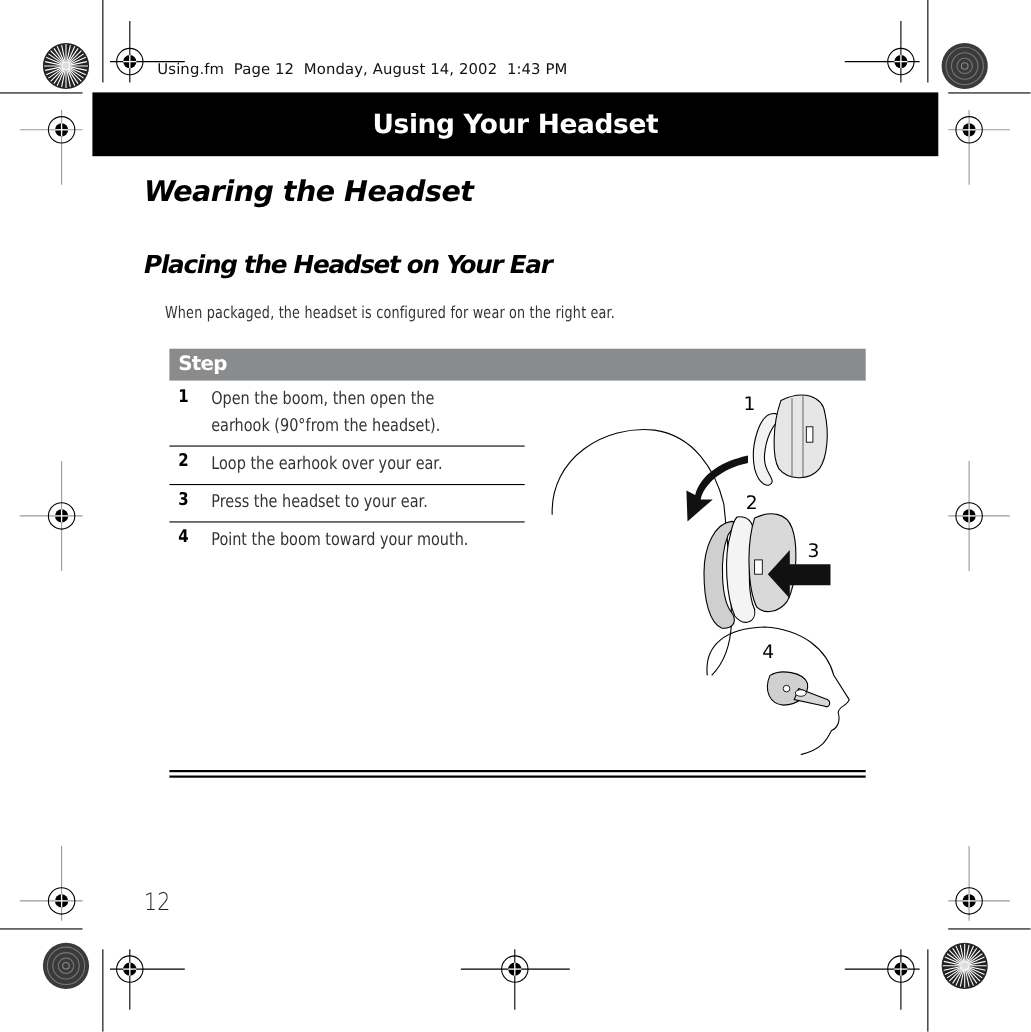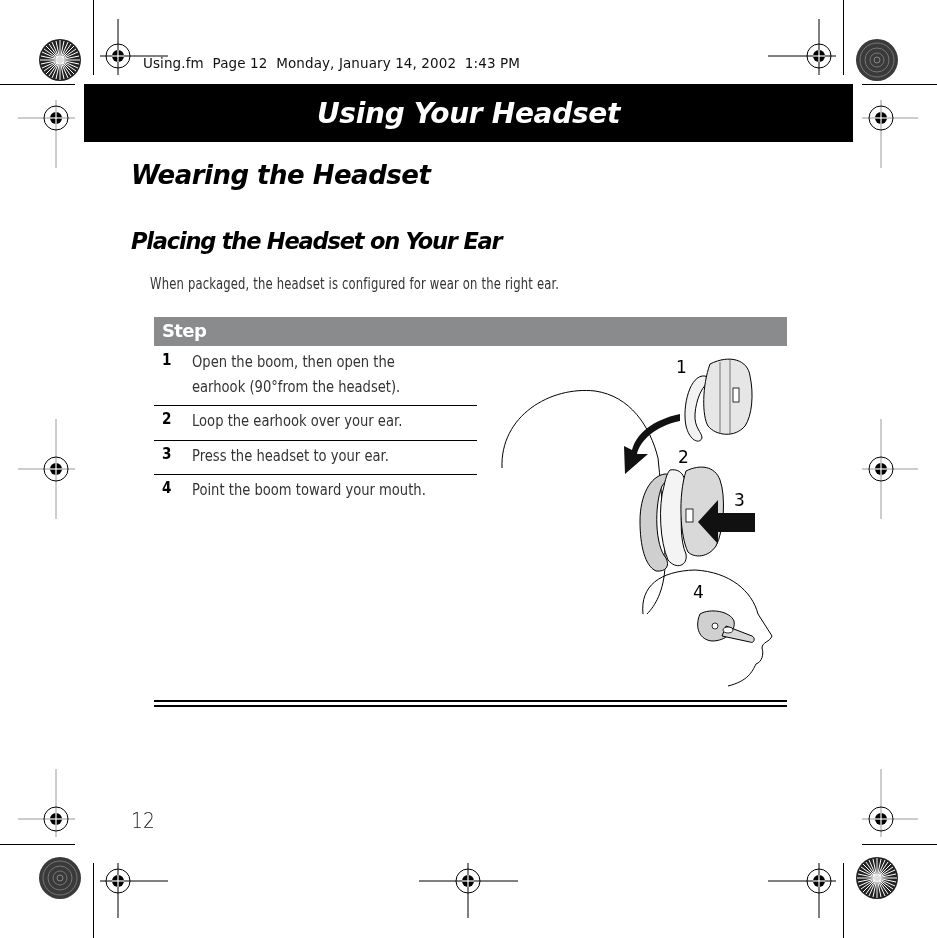--- a/index.html
+++ b/index.html
@@ -5,21 +5,21 @@
   html, body { margin:0; padding:0; background:#ffffff; }
   body { width:937px; height:938px; position:relative; overflow:hidden; font-family:"DejaVu Sans", sans-serif; color:#000; }
   .abs { position:absolute; }
   .hline { position:absolute; height:1px; }
   .vline { position:absolute; width:1px; }
   .black { background:#000; }
 
   .slug { left:143px; top:55px; font-size:13.5px; color:#111; font-family:"DejaVu Sans", sans-serif; letter-spacing:0.1px; white-space:pre; }
 
   .title-bar { left:84px; top:84px; width:769px; height:58px; background:#000; display:flex; align-items:center; justify-content:center; }
-  .title-bar span { color:#fff; font-style:italic; font-weight:bold; font-size:28px; font-family:"DejaVu Sans", sans-serif; letter-spacing:-0.3px; }
+  .title-bar span { color:#fff; font-weight:bold; font-size:24px; font-family:"DejaVu Sans", sans-serif; letter-spacing:-0.3px; }
 
   .h1 { left:131px; top:160px; font-size:26px; font-weight:bold; font-style:italic; letter-spacing:-0.5px; }
   .h2 { left:131px; top:228px; font-size:22.5px; font-weight:bold; font-style:italic; letter-spacing:-1.2px; }
   .intro { left:150px; top:275px; font-size:15px; color:#333; font-family:"DejaVu Sans Condensed","DejaVu Sans", sans-serif; transform:scaleX(0.86); transform-origin:left top; white-space:nowrap; letter-spacing:0.2px; }
 
   .table-head { left:154px; top:317px; width:633px; height:29px; background:#8a8b8d;text-align:center; }
   .table-head span { position:absolute; left:8px; top:3px; color:#fff; font-weight:bold; font-size:18px; letter-spacing:-0.6px; }
 
   .step { position:absolute; left:154px; width:323px; }
   .step .num { position:absolute; left:8px; top:0; font-weight:bold; font-size:16px; font-family:"DejaVu Sans", sans-serif; transform:scaleX(0.85); transform-origin:left top; }
@@ -128,21 +128,21 @@
   <line x1="862" y1="819" x2="918" y2="819" stroke="#9a9a9a"></line>
   <line x1="881" y1="769" x2="881" y2="837" stroke="#9a9a9a"></line>
   <use href="#tgt" x="881" y="819"></use>
 
   <use href="#starburst" x="877" y="878"></use>
   <line x1="768" y1="881" x2="836" y2="881" stroke="#000"></line>
   <line x1="819" y1="863" x2="819" y2="918" stroke="#000"></line>
   <use href="#tgt" x="819" y="881"></use>
 </svg>
 
-<div class="abs slug">Using.fm  Page 12  Monday, January 14, 2002  1:43 PM</div>
+<div class="abs slug">Using.fm  Page 12  Monday, August 14, 2002  1:43 PM</div>
 
 <div class="abs title-bar">
   <span>Using Your Headset</span>
 </div>
 
 <div class="abs h1">Wearing the Headset</div>
 <div class="abs h2">Placing the Headset on Your Ear</div>
 <div class="abs intro">When packaged, the headset is configured for wear on the right ear.</div>
 
 <div class="abs table-head">

